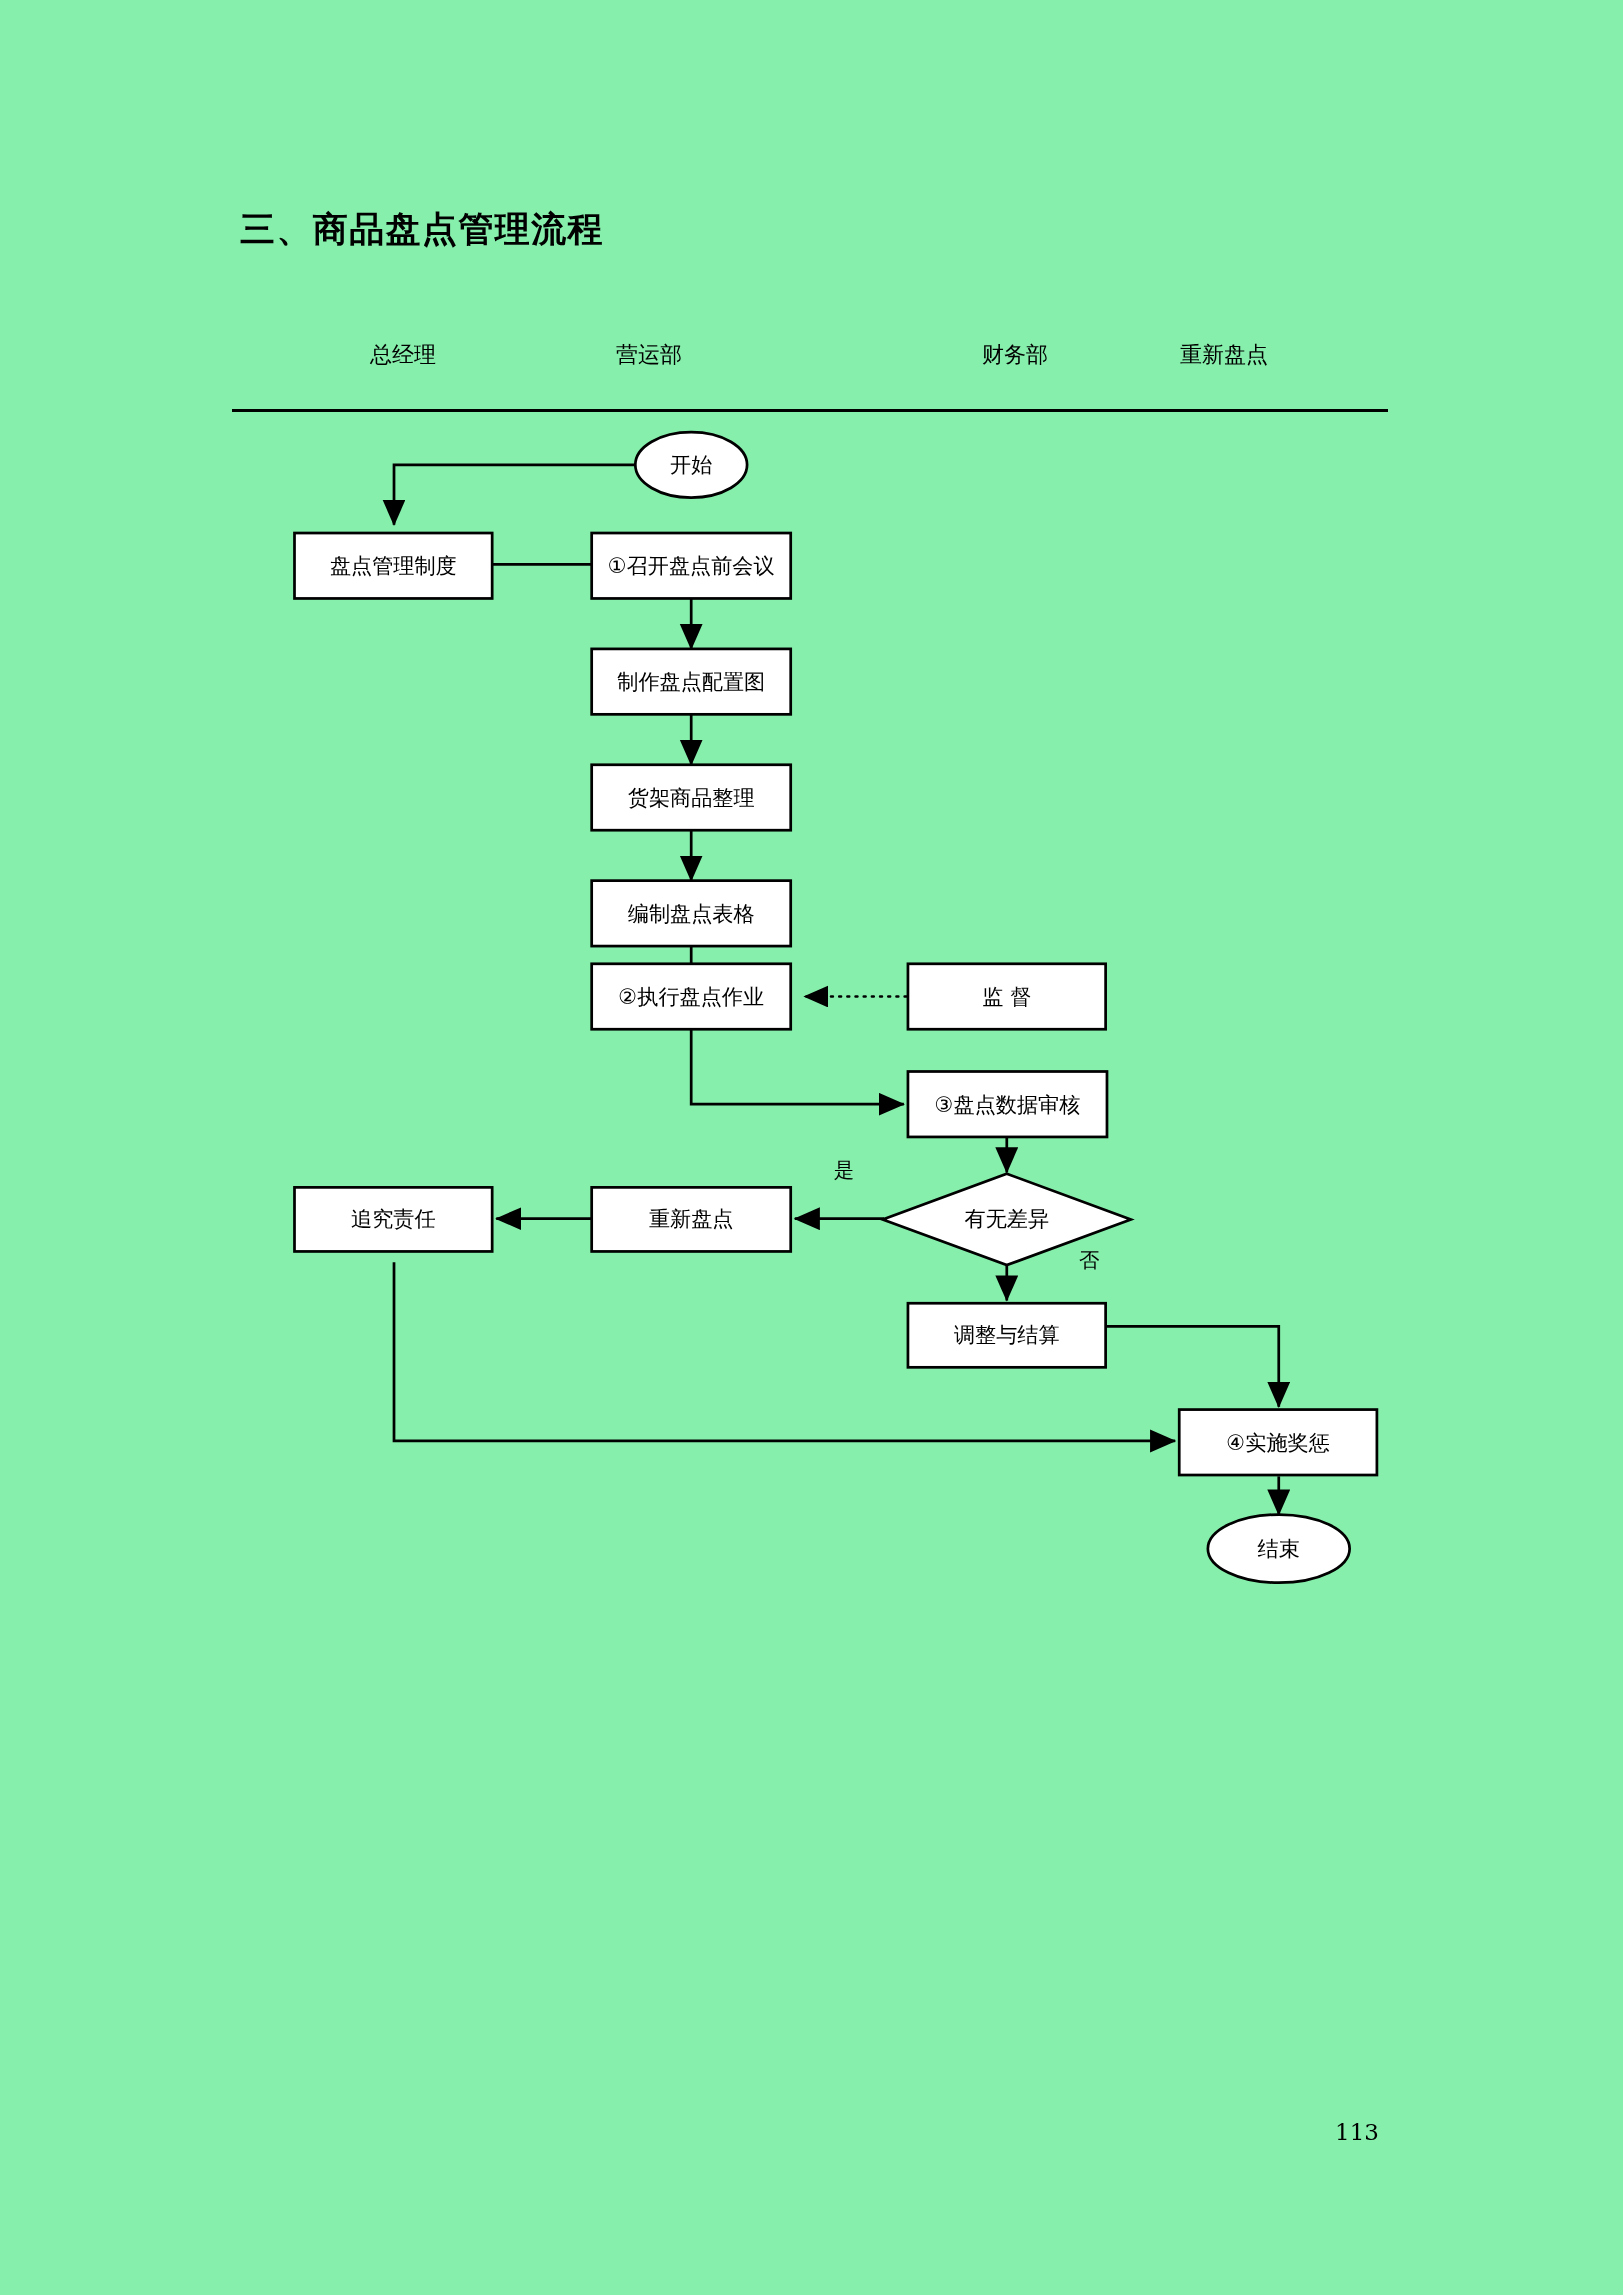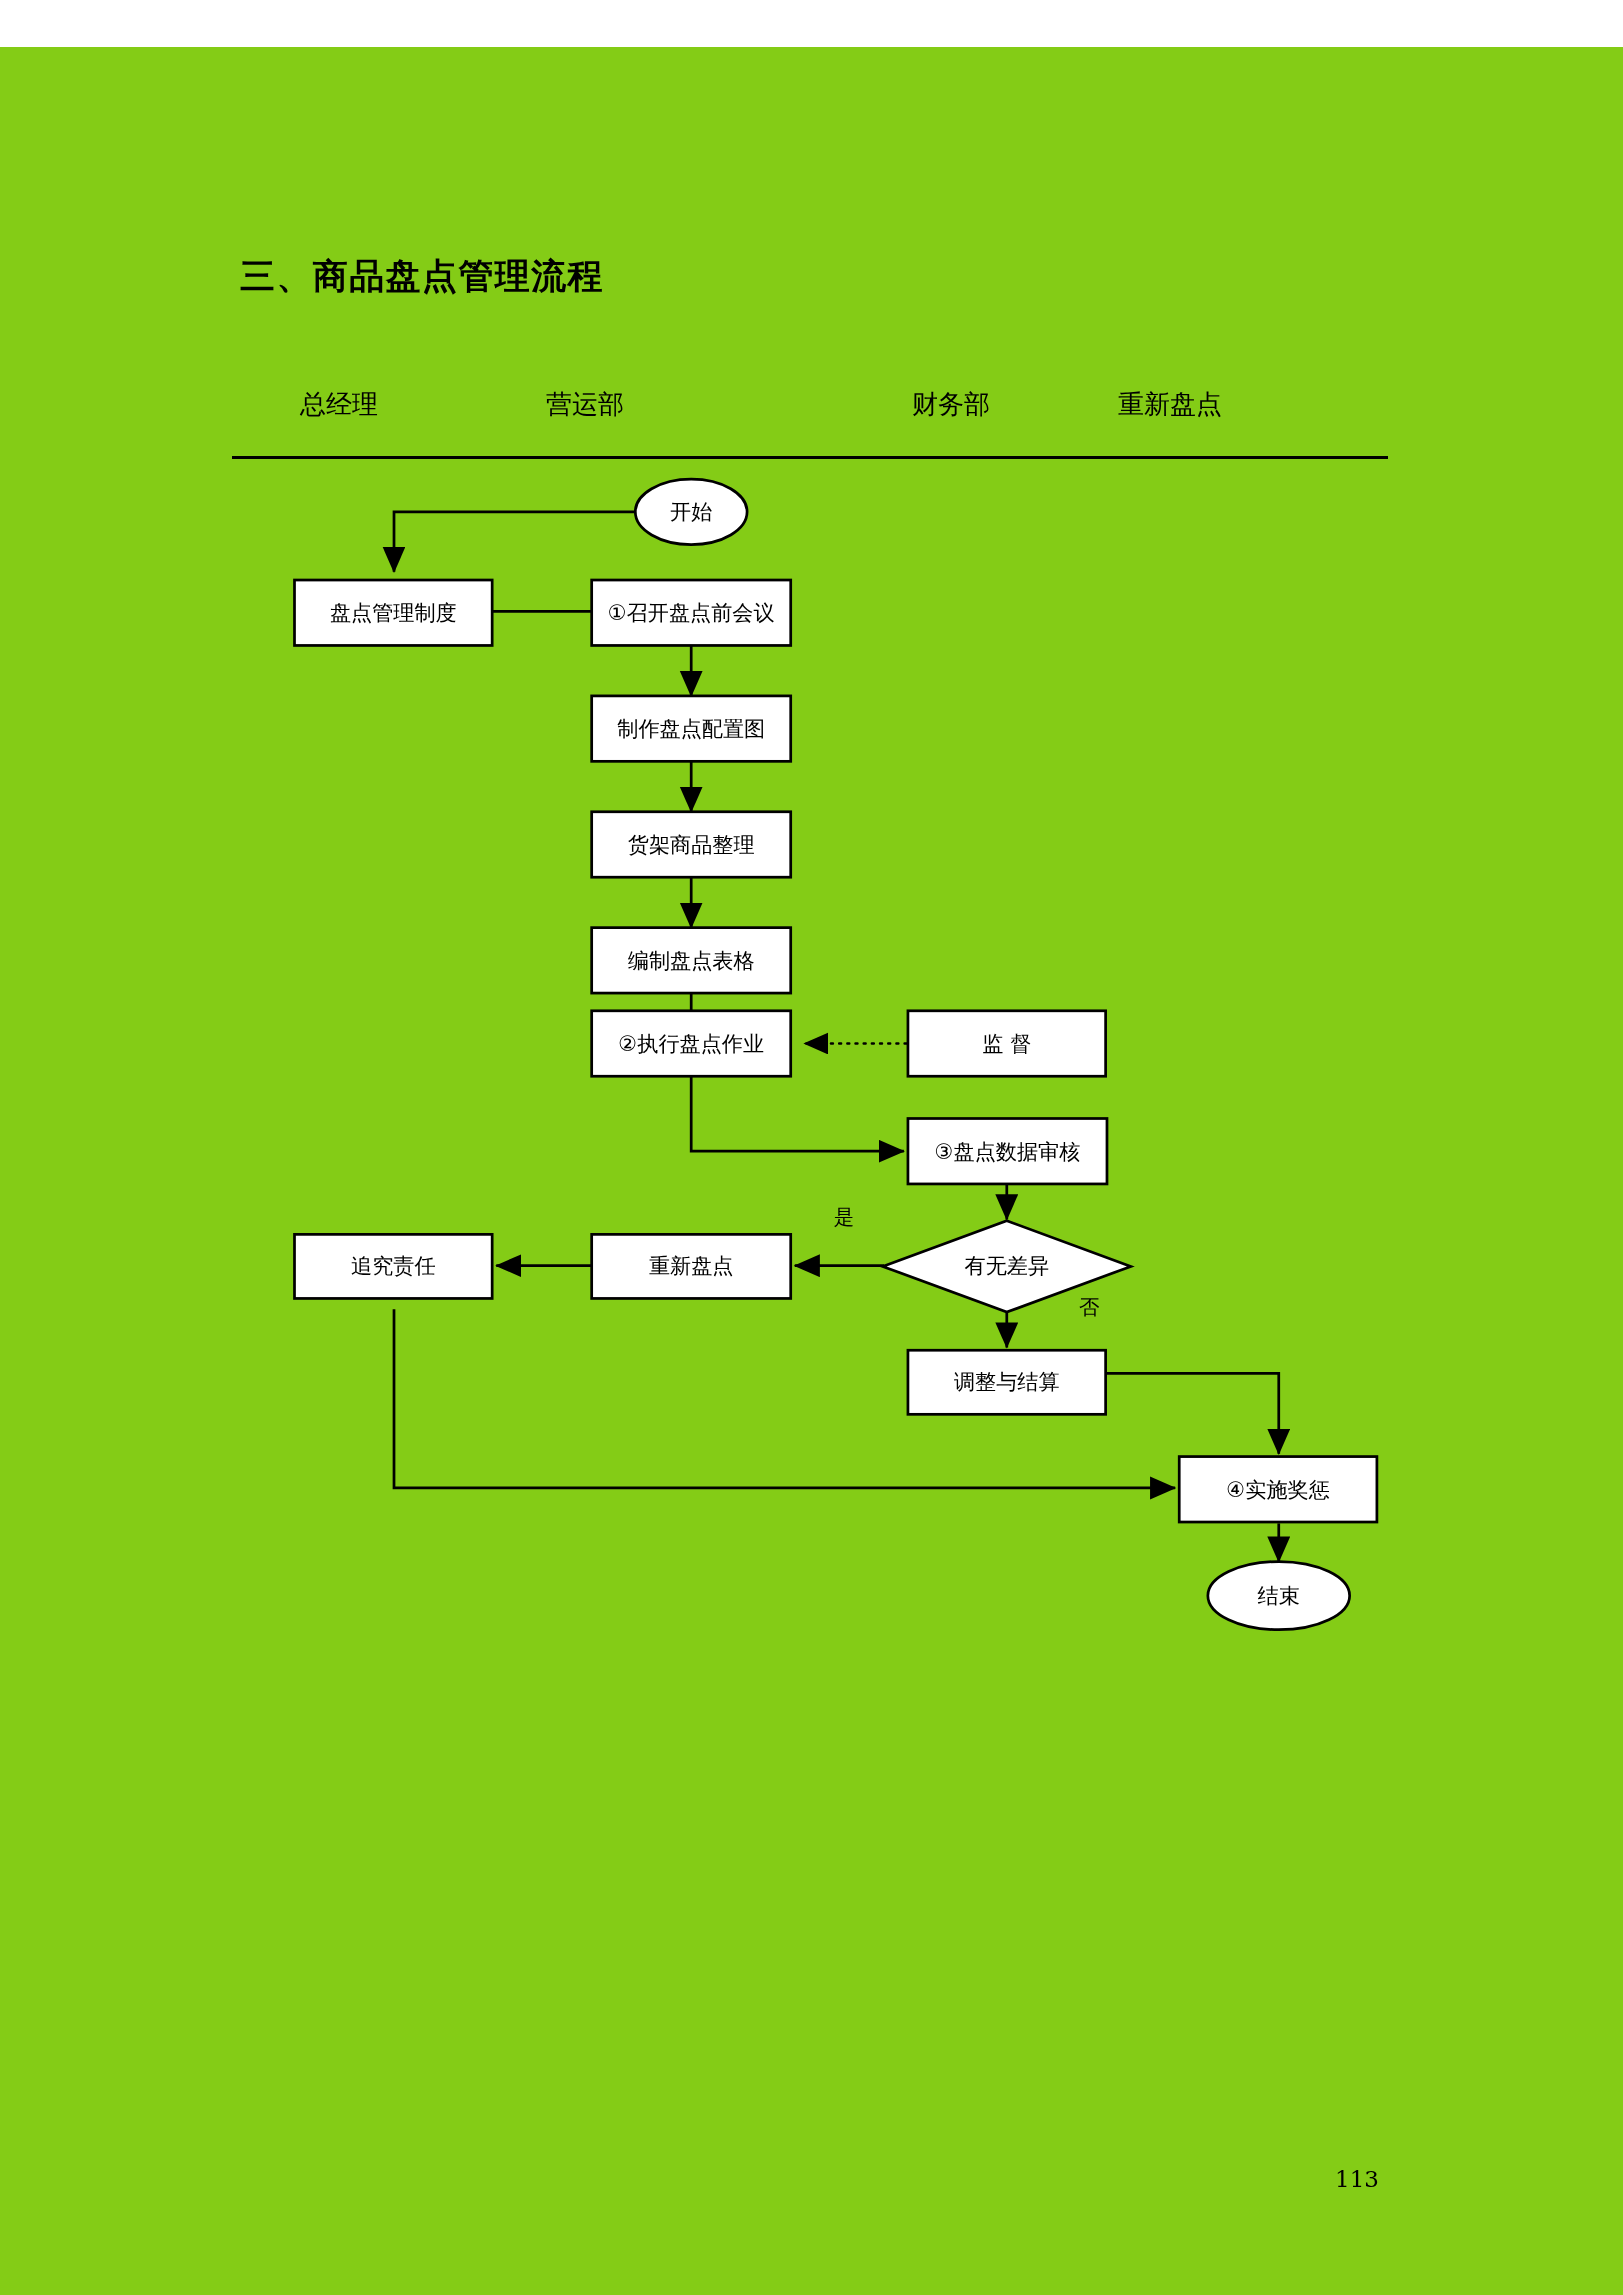--- a/index.html
+++ b/index.html
@@ -10,40 +10,39 @@
   body {
     width: 1623px;
     height: 2295px;
     position: relative;
     font-family: "DejaVu Sans", "Liberation Sans", sans-serif;
     overflow: hidden;
   }
   .page {
     position: absolute;
     inset: 0;
-    background: #84cc16;
-    margin-top: 47px;
+    background: #86efac;
   }
   #page-title {
     position: absolute;
     left: 240px;
     top: 206px;
     font-size: 35px;
     font-weight: bold;
     letter-spacing: 1.4px;
     color: #000000;
     white-space: nowrap;
   }
   .lane-header {
     position: absolute;
     top: 340px;
-    font-size: 26px;
+    font-size: 22px;
     color: #000000;
     white-space: nowrap;
-    text-align: left;
+    text-align: right;
   }
   #lane-h-0 { left: 300px; width: 136px; }
   #lane-h-1 { left: 546px; width: 136px; }
   #lane-h-2 { left: 912px; width: 136px; }
   #lane-h-3 { left: 1118px; width: 150px; }
   #lane-divider {
     position: absolute;
     left: 232px;
     top: 409px;
     width: 1156px;

